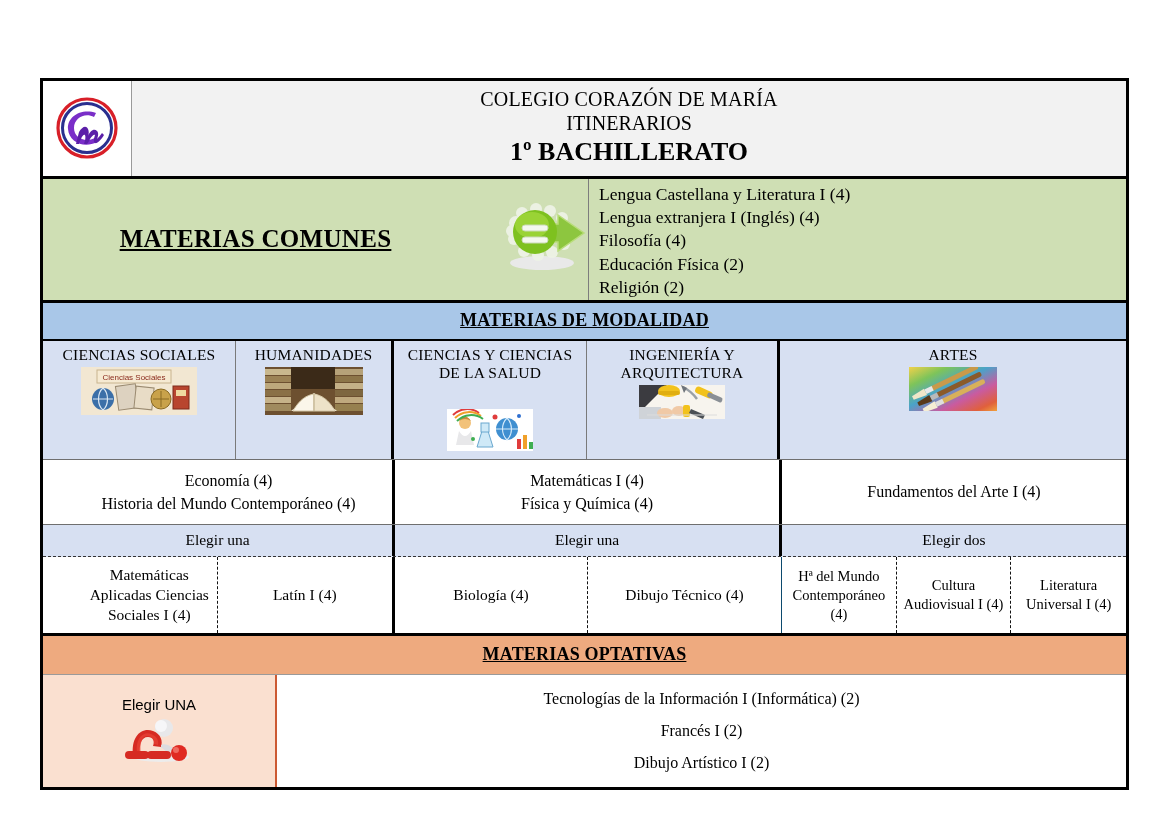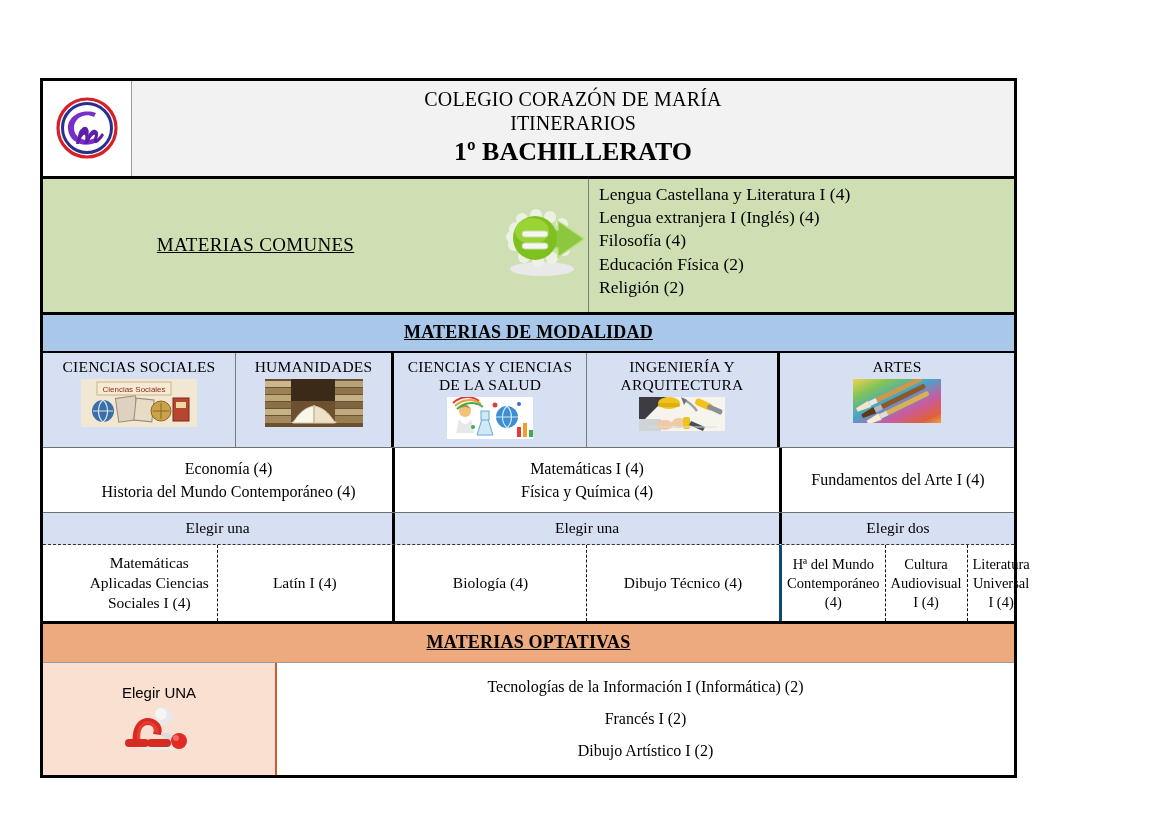--- a/index.html
+++ b/index.html
@@ -9,21 +9,21 @@
     font-family:"Liberation Serif","DejaVu Serif",serif;
     color:#000000;
     overflow:hidden;
   }
   .page{position:relative;width:1169px;height:826px;}
 
   
   .table{
     position:absolute;
     left:40px; top:78px;
-    width:977px;
+    width:1089px;
     border:3px solid #000000;
     box-sizing:border-box;
     background:#ffffff;
   }
 
   
   .hdr-row{display:flex;align-items:stretch;border-bottom:3px solid #000;}
   .hdr-logo{
     width:88px;flex:0 0 88px;
     background:#ffffff;
@@ -51,29 +51,29 @@
     background:#cfdfb4;
     border-bottom:3px solid #000;
     min-height:106px;
   }
   .green-left{
     flex:0 0 545px;width:545px;
     display:flex;align-items:center;justify-content:center;
     position:relative;
   }
   .comunes-label{
-    font-size:19px;font-weight:normal;text-decoration:underline;
+    font-size:25px;font-weight:bold;text-decoration:underline;
     letter-spacing:.3px;
     margin-left:-120px;
   }
   .green-icon{position:absolute;left:455px;top:50%;transform:translateY(-50%);}
   .green-right{
     flex:1 1 auto;
     border-left:1px solid #7d7d7d;
-    padding:4px 0 12px 10px;
+    padding:4px 0 0 10px;
     display:flex;flex-direction:column;justify-content:flex-start;
   }
   .green-right div{font-size:17.5px;line-height:1.34;}
 
   
   .band-blue{
     background:#a9c7e8;
     text-align:center;
     padding:7px 0 8px 0;
     border-bottom:2px solid #000;
@@ -85,21 +85,21 @@
   .mod-head > div{
     display:flex;flex-direction:column;align-items:center;justify-content:flex-start;
     padding:5px 4px 4px 4px;
     min-height:78px;box-sizing:border-box;
   }
   .cat-title{font-size:15.5px;text-align:center;line-height:1.16;letter-spacing:.2px;}
   .thumb{margin-top:3px;border:0;}
 
   .c-soc {flex:0 0 193px;width:193px;border-right:1px solid #7a7a7a;}
   .c-hum {flex:0 0 158px;width:158px;border-right:3px solid #000;}
-  .c-sal {flex:0 0 193px;width:193px;border-right:1px solid #7a7a7a;}
+  .c-sal {flex:0 0 193px;width:193px;border-right:1px solid #7a7a7a;gap:24px;}
   .c-ing {flex:0 0 193px;width:193px;border-right:3px solid #000;}
   .c-art {flex:1 1 auto;}
 
   .mod-subj{display:flex;border-bottom:1px solid #6f6f6f;background:#ffffff;}
   .mod-subj > div{
     display:flex;flex-direction:column;align-items:center;justify-content:center;
     padding:9px 6px;min-height:56px;box-sizing:border-box;text-align:center;
   }
   .mod-subj .s1{flex:0 0 352px;width:352px;border-right:3px solid #000;padding-left:28px;}
   .mod-subj .s2{flex:0 0 387px;width:387px;border-right:3px solid #000;}
@@ -110,21 +110,21 @@
   .mod-elegir > div{
     text-align:center;padding:6px 0 7px 0;font-size:15.5px;box-sizing:border-box;
   }
   .mod-elegir .e1{flex:0 0 352px;width:352px;border-right:3px solid #000;}
   .mod-elegir .e2{flex:0 0 387px;width:387px;border-right:3px solid #000;}
   .mod-elegir .e3{flex:1 1 auto;border-radius:6px;}
 
   .mod-opts{display:flex;background:#ffffff;border-bottom:3px solid #000;}
   .grp{display:flex;box-sizing:border-box;}
   .grp.g1{flex:0 0 352px;width:352px;border-right:3px solid #000;}
-  .grp.g2{flex:0 0 387px;width:387px;border-right:3px solid #0c4a6e;}
+  .grp.g2{flex:0 0 387px;width:387px;border-right:1px solid #0c4a6e;}
   .grp.g3{flex:1 1 auto;}
   .opt{
     display:flex;align-items:center;justify-content:center;text-align:center;
     padding:8px 5px;min-height:62px;box-sizing:border-box;
     font-size:15.5px;line-height:1.3;
   }
   .g1 .opt{flex:1 1 50%;}
   .g1 .opt:first-child{border-right:1px dashed #111;padding-left:44px;}
   .g2 .opt{flex:1 1 50%;}
   .g2 .opt:first-child{border-right:1px dashed #111;}

